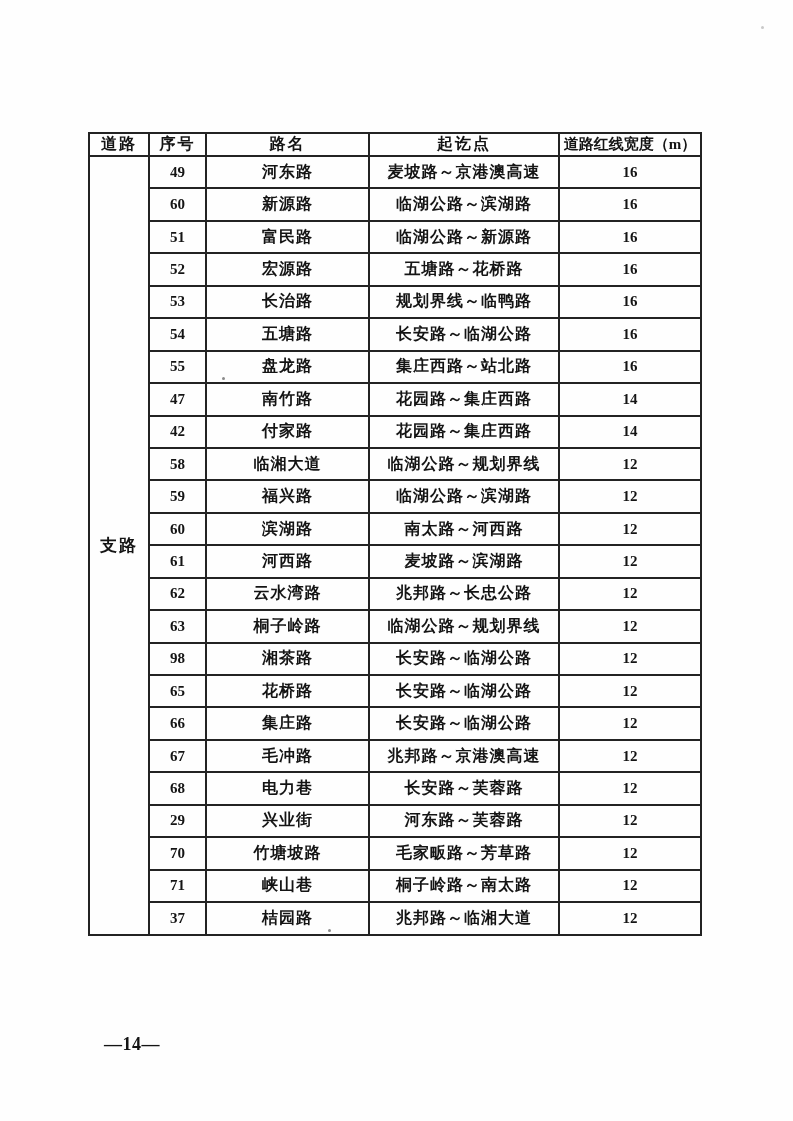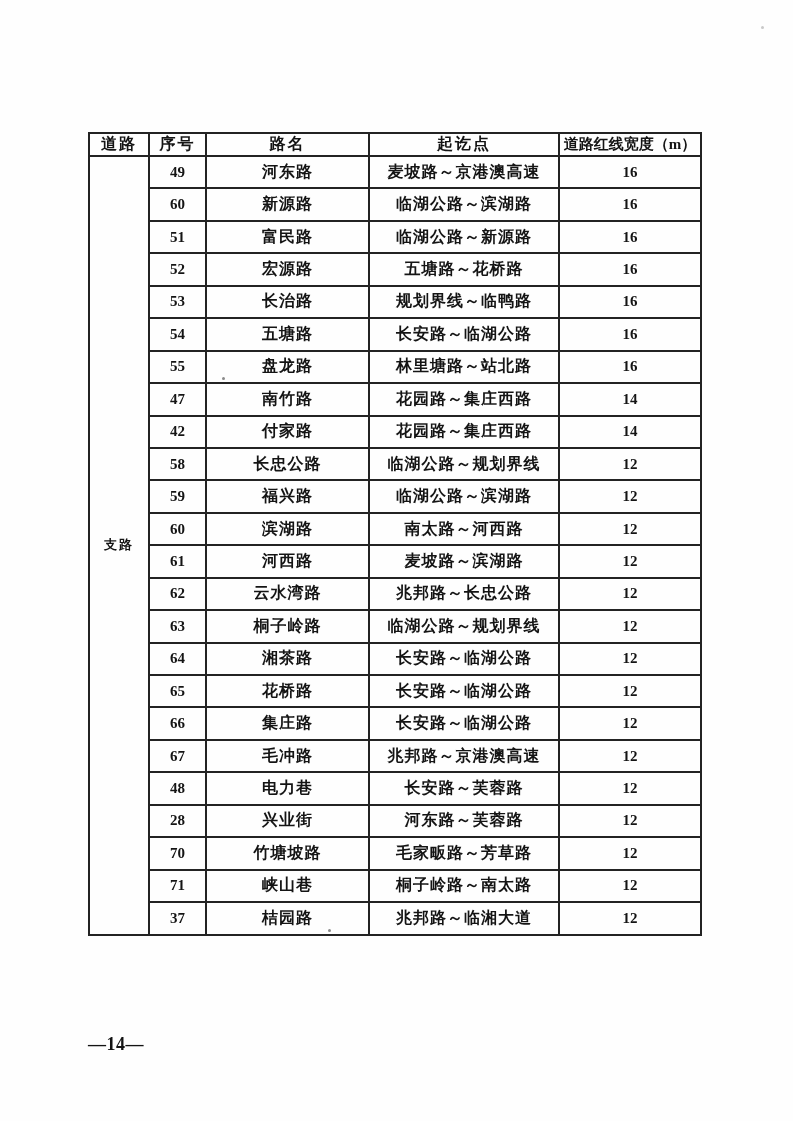--- a/index.html
+++ b/index.html
@@ -44,26 +44,26 @@
   }
   .road-table th.w-col {
     letter-spacing: 0;
     font-size: 15px;
   }
   .road-table td.num-cell {
     letter-spacing: 0;
     font-size: 15px;
   }
   .road-table td.cat-cell {
-    font-size: 13px;
+    font-size: 17px;
     letter-spacing: 2px;
   }
   .page-number {
     position: absolute;
-    left: 88px;
+    left: 104px;
     top: 1034px;
     font-size: 18px;
     font-weight: 600;
     letter-spacing: 0.5px;
   }
   
   .speck {
     position: absolute;
     background: #8a8a8a;
     border-radius: 50%;
@@ -128,38 +128,38 @@
         </tr>
         <tr>
           <td class="num-cell">54</td>
           <td>五塘路</td>
           <td>长安路～临湖公路</td>
           <td class="num-cell">16</td>
         </tr>
         <tr>
           <td class="num-cell">55</td>
           <td>盘龙路</td>
-          <td>林里塘路～站北路</td>
+          <td>集庄西路～站北路</td>
           <td class="num-cell">16</td>
         </tr>
         <tr>
           <td class="num-cell">47</td>
           <td>南竹路</td>
           <td>花园路～集庄西路</td>
           <td class="num-cell">14</td>
         </tr>
         <tr>
           <td class="num-cell">42</td>
           <td>付家路</td>
           <td>花园路～集庄西路</td>
           <td class="num-cell">14</td>
         </tr>
         <tr>
           <td class="num-cell">58</td>
-          <td>长忠公路</td>
+          <td>临湘大道</td>
           <td>临湖公路～规划界线</td>
           <td class="num-cell">12</td>
         </tr>
         <tr>
           <td class="num-cell">59</td>
           <td>福兴路</td>
           <td>临湖公路～滨湖路</td>
           <td class="num-cell">12</td>
         </tr>
         <tr>
@@ -180,21 +180,21 @@
           <td>兆邦路～长忠公路</td>
           <td class="num-cell">12</td>
         </tr>
         <tr>
           <td class="num-cell">63</td>
           <td>桐子岭路</td>
           <td>临湖公路～规划界线</td>
           <td class="num-cell">12</td>
         </tr>
         <tr>
-          <td class="num-cell">64</td>
+          <td class="num-cell">98</td>
           <td>湘茶路</td>
           <td>长安路～临湖公路</td>
           <td class="num-cell">12</td>
         </tr>
         <tr>
           <td class="num-cell">65</td>
           <td>花桥路</td>
           <td>长安路～临湖公路</td>
           <td class="num-cell">12</td>
         </tr>
@@ -204,27 +204,27 @@
           <td>长安路～临湖公路</td>
           <td class="num-cell">12</td>
         </tr>
         <tr>
           <td class="num-cell">67</td>
           <td>毛冲路</td>
           <td>兆邦路～京港澳高速</td>
           <td class="num-cell">12</td>
         </tr>
         <tr>
-          <td class="num-cell">48</td>
+          <td class="num-cell">68</td>
           <td>电力巷</td>
           <td>长安路～芙蓉路</td>
           <td class="num-cell">12</td>
         </tr>
         <tr>
-          <td class="num-cell">28</td>
+          <td class="num-cell">29</td>
           <td>兴业街</td>
           <td>河东路～芙蓉路</td>
           <td class="num-cell">12</td>
         </tr>
         <tr>
           <td class="num-cell">70</td>
           <td>竹塘坡路</td>
           <td>毛家畈路～芳草路</td>
           <td class="num-cell">12</td>
         </tr>

